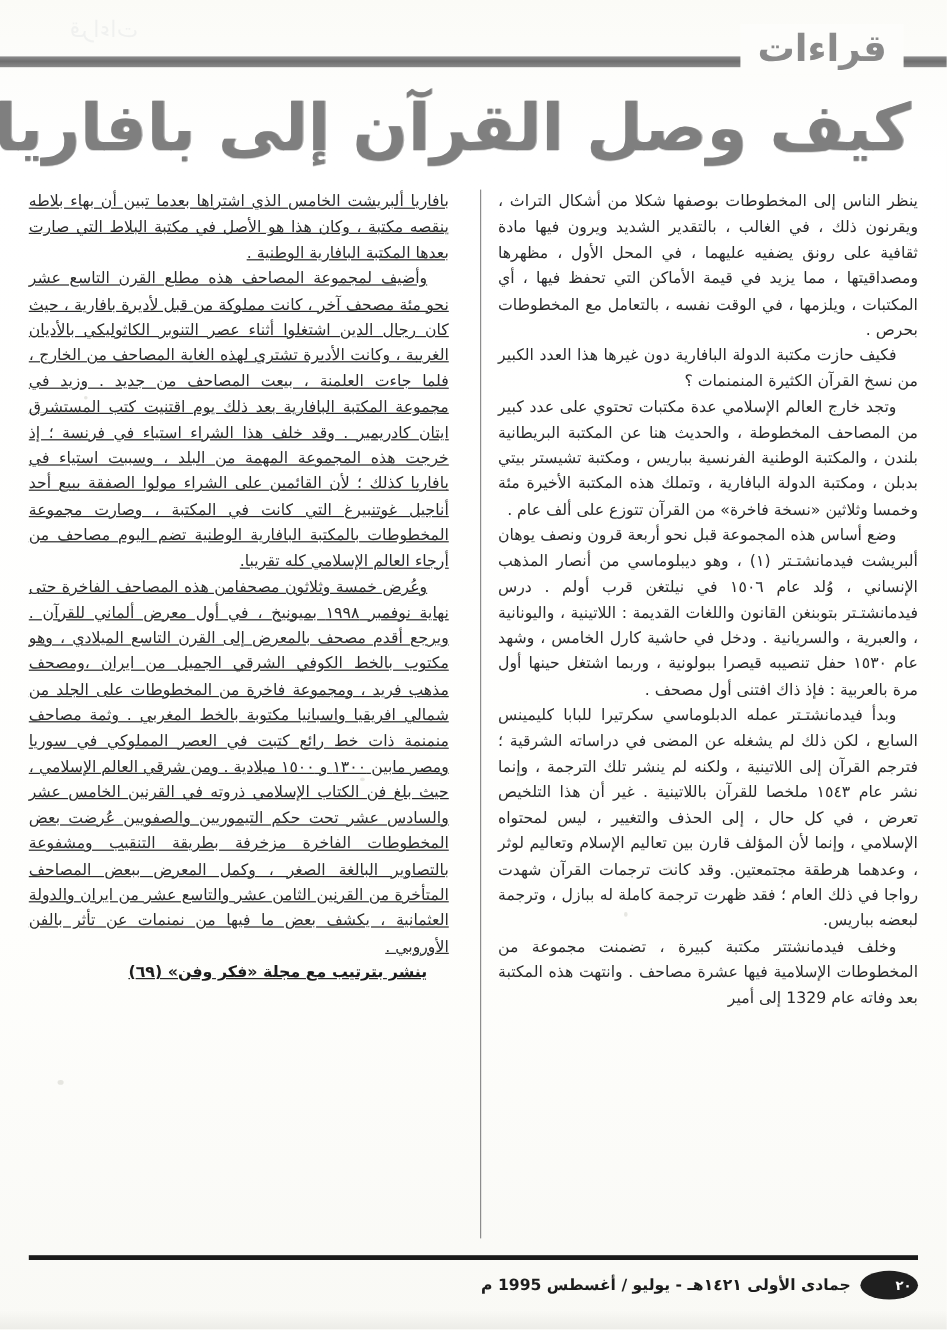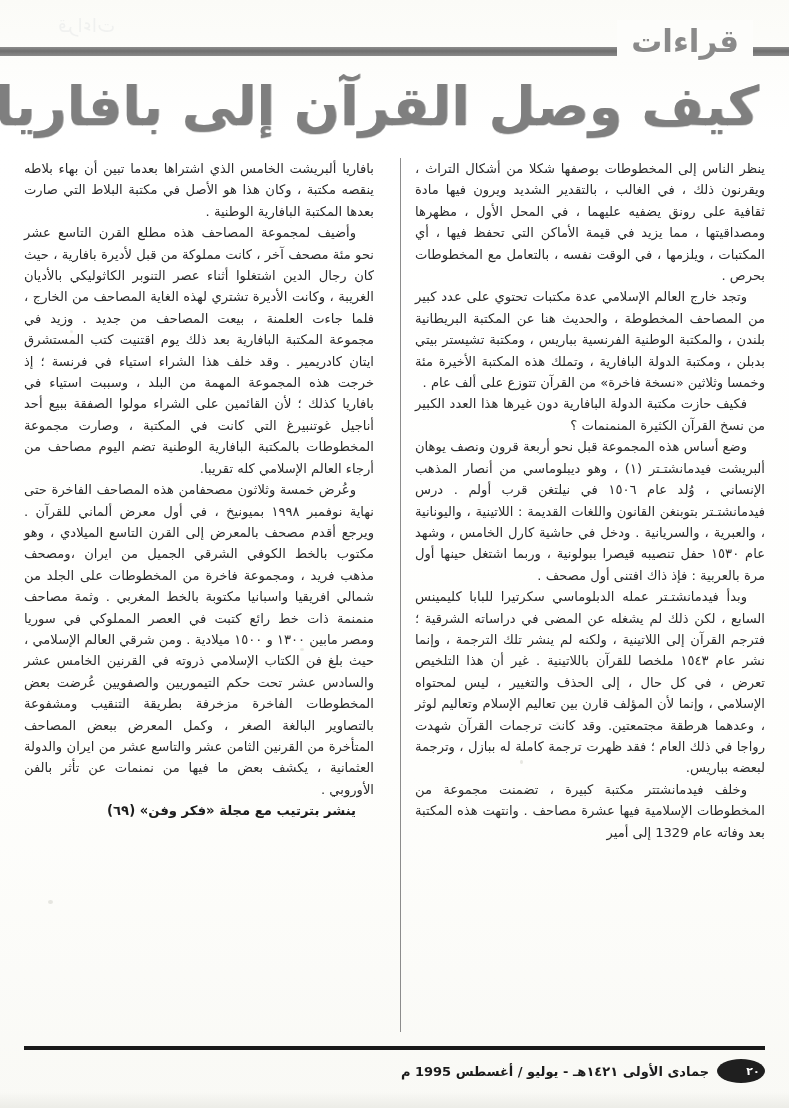--- a/index.html
+++ b/index.html
@@ -110,21 +110,21 @@
     min-width: 0;
     font-size: 13.1px;
     line-height: 21.4px;
     color: #2b2b2b;
     text-align: justify;
     text-justify: inter-word;
     direction: rtl;
     font-family: "DejaVu Sans", "Liberation Sans", sans-serif;
   }
   .col-right { padding-left: 14px; }
-  .col-left  { padding-right: 26px; border-right: 1px solid #8c8c8c; }
+  .col-left  { padding-right: 26px; border-right: 1px solid #8c8c8c; text-decoration: underline; }
 
   .col p {
     margin: 0 0 0 0;
     text-indent: 18px;
     text-align: justify;
   }
   .col p.continued { text-indent: 0; }
 
   .credit {
     margin-top: 12px;
@@ -207,22 +207,22 @@
     <div class="masthead-label">قراءات</div>
   </div>
 
   <div class="headline">كيف وصل القرآن إلى بافاريا ؟</div>
 
   <div class="body-area">
     <div class="columns">
 
       <div class="col col-right">
         <p class="continued">ينظر الناس إلى المخطوطات بوصفها شكلا من أشكال التراث ، ويقرنون ذلك ، في الغالب ، بالتقدير الشديد ويرون فيها مادة ثقافية على رونق يضفيه عليهما ، في المحل الأول ، مظهرها ومصداقيتها ، مما يزيد في قيمة الأماكن التي تحفظ فيها ، أي المكتبات ، ويلزمها ، في الوقت نفسه ، بالتعامل مع المخطوطات بحرص .</p>
+        <p>فكيف حازت مكتبة الدولة البافارية دون غيرها هذا العدد الكبير من نسخ القرآن الكثيرة المنمنمات ؟</p>
         <p>وتجد خارج العالم الإسلامي عدة مكتبات تحتوي على عدد كبير من المصاحف المخطوطة ، والحديث هنا عن المكتبة البريطانية بلندن ، والمكتبة الوطنية الفرنسية بباريس ، ومكتبة تشيستر بيتي بدبلن ، ومكتبة الدولة البافارية ، وتملك هذه المكتبة الأخيرة مئة وخمسا وثلاثين «نسخة فاخرة» من القرآن تتوزع على ألف عام .</p>
-        <p>فكيف حازت مكتبة الدولة البافارية دون غيرها هذا العدد الكبير من نسخ القرآن الكثيرة المنمنمات ؟</p>
         <p>وضع أساس هذه المجموعة قبل نحو أربعة قرون ونصف يوهان ألبريشت فيدمانشتـتر (١) ، وهو ديبلوماسي من أنصار المذهب الإنساني ، وُلد عام ١٥٠٦ في نيلتغن قرب أولم . درس فيدمانشتـتر بتوبنغن القانون واللغات القديمة : اللاتينية ، واليونانية ، والعبرية ، والسريانية . ودخل في حاشية كارل الخامس ، وشهد عام ١٥٣٠ حفل تنصيبه قيصرا ببولونية ، وربما اشتغل حينها أول مرة بالعربية : فإذ ذاك افتنى أول مصحف .</p>
         <p>وبدأ فيدمانشتـتر عمله الدبلوماسي سكرتيرا للبابا كليمينس السابع ، لكن ذلك لم يشغله عن المضى في دراساته الشرقية ؛ فترجم القرآن إلى اللاتينية ، ولكنه لم ينشر تلك الترجمة ، وإنما نشر عام ١٥٤٣ ملخصا للقرآن باللاتينية . غير أن هذا التلخيص تعرض ، في كل حال ، إلى الحذف والتغيير ، ليس لمحتواه الإسلامي ، وإنما لأن المؤلف قارن بين تعاليم الإسلام وتعاليم لوثر ، وعدهما هرطقة مجتمعتين. وقد كانت ترجمات القرآن شهدت رواجا في ذلك العام ؛ فقد ظهرت ترجمة كاملة له ببازل ، وترجمة لبعضه بباريس.</p>
         <p>وخلف فيدمانشتتر مكتبة كبيرة ، تضمنت مجموعة من المخطوطات الإسلامية فيها عشرة مصاحف . وانتهت هذه المكتبة بعد وفاته عام 1329 إلى أمير</p>
       </div>
 
       <div class="col col-left">
         <p class="continued">بافاريا ألبريشت الخامس الذي اشتراها بعدما تبين أن بهاء بلاطه ينقصه مكتبة ، وكان هذا هو الأصل في مكتبة البلاط التي صارت بعدها المكتبة البافارية الوطنية .</p>
         <p>وأضيف لمجموعة المصاحف هذه مطلع القرن التاسع عشر نحو مئة مصحف آخر ، كانت مملوكة من قبل لأديرة بافارية ، حيث كان رجال الدين اشتغلوا أثناء عصر التنوبر الكاثوليكي بالأديان الغريبة ، وكانت الأديرة تشتري لهذه الغاية المصاحف من الخارج ، فلما جاءت العلمنة ، بيعت المصاحف من جديد . وزيد في مجموعة المكتبة البافارية بعد ذلك يوم اقتنيت كتب المستشرق ايتان كادريمير . وقد خلف هذا الشراء استياء في فرنسة ؛ إذ خرجت هذه المجموعة المهمة من البلد ، وسببت استياء في بافاريا كذلك ؛ لأن القائمين على الشراء مولوا الصفقة ببيع أحد أناجيل غوتنبيرغ التي كانت في المكتبة ، وصارت مجموعة المخطوطات بالمكتبة البافارية الوطنية تضم اليوم مصاحف من أرجاء العالم الإسلامي كله تقريبا.</p>
         <p>وعُرض خمسة وثلاثون مصحفامن هذه المصاحف الفاخرة حتى نهاية نوفمبر ١٩٩٨ بميونيخ ، في أول معرض ألماني للقرآن . ويرجع أقدم مصحف بالمعرض إلى القرن التاسع الميلادي ، وهو مكتوب بالخط الكوفي الشرقي الجميل من ايران ،ومصحف مذهب فريد ، ومجموعة فاخرة من المخطوطات على الجلد من شمالي افريقيا واسبانيا مكتوبة بالخط المغربي . وثمة مصاحف منمنمة ذات خط رائع كتبت في العصر المملوكي في سوريا ومصر مابين ١٣٠٠ و ١٥٠٠ ميلادية . ومن شرقي العالم الإسلامي ، حيث بلغ فن الكتاب الإسلامي ذروته في القرنين الخامس عشر والسادس عشر تحت حكم التيموريين والصفويين عُرضت بعض المخطوطات الفاخرة مزخرفة بطريقة التنقيب ومشفوعة بالتصاوير البالغة الصغر ، وكمل المعرض ببعض المصاحف المتأخرة من القرنين الثامن عشر والتاسع عشر من ايران والدولة العثمانية ، يكشف بعض ما فيها من نمنمات عن تأثر بالفن الأوروبي .</p>
         <p class="credit">ينشر بترتيب مع مجلة «فكر وفن» (٦٩)</p>

